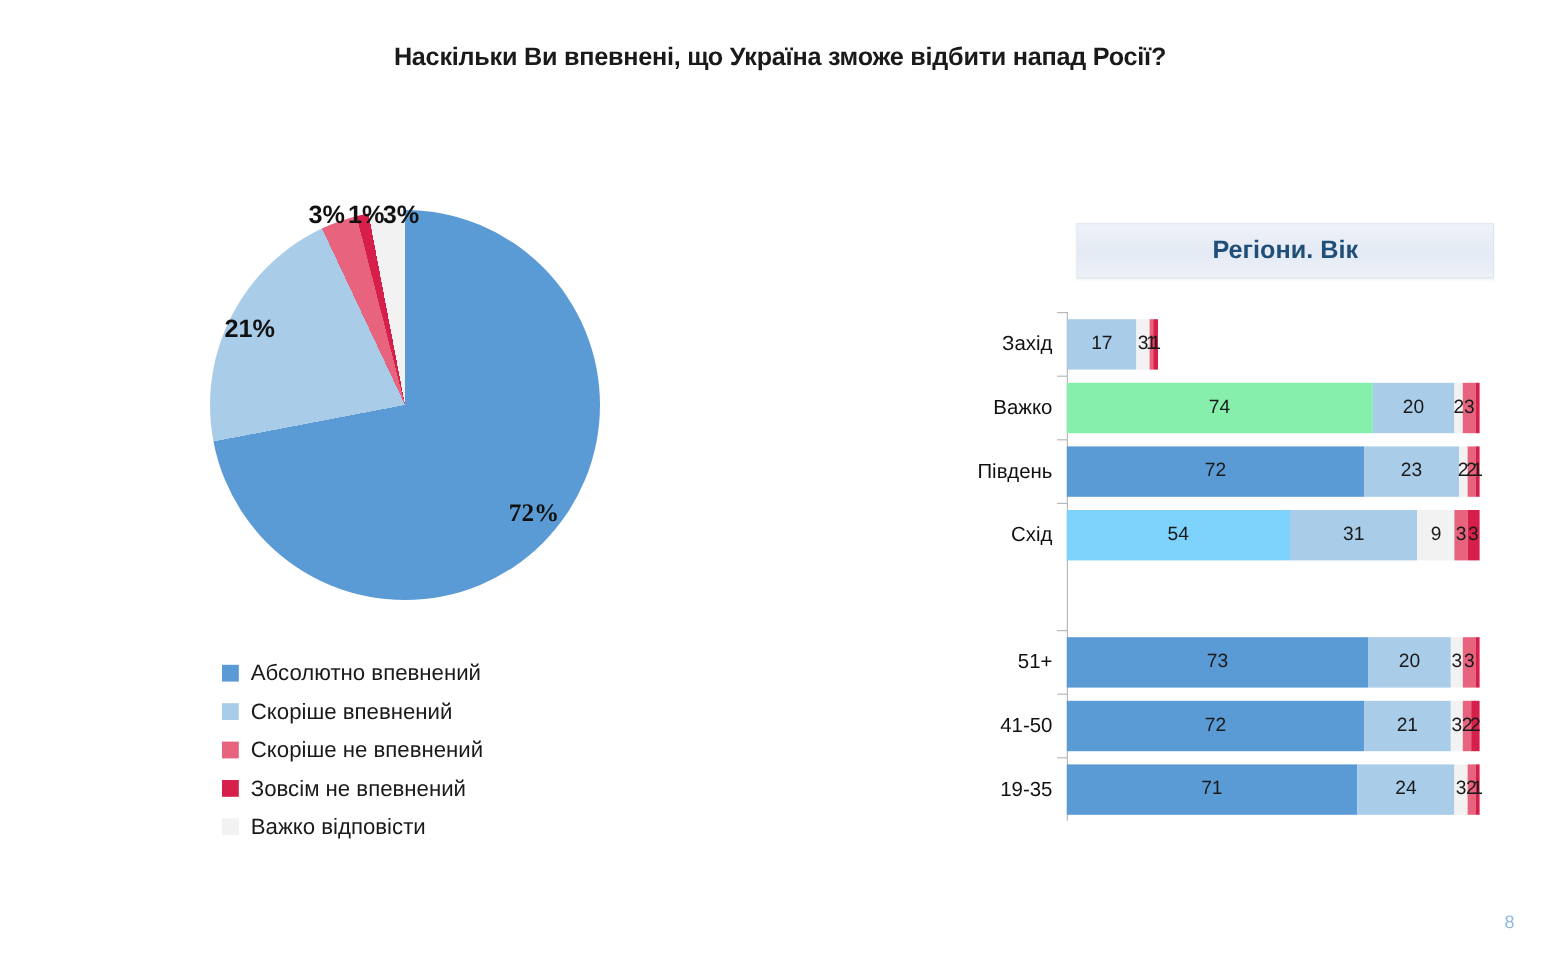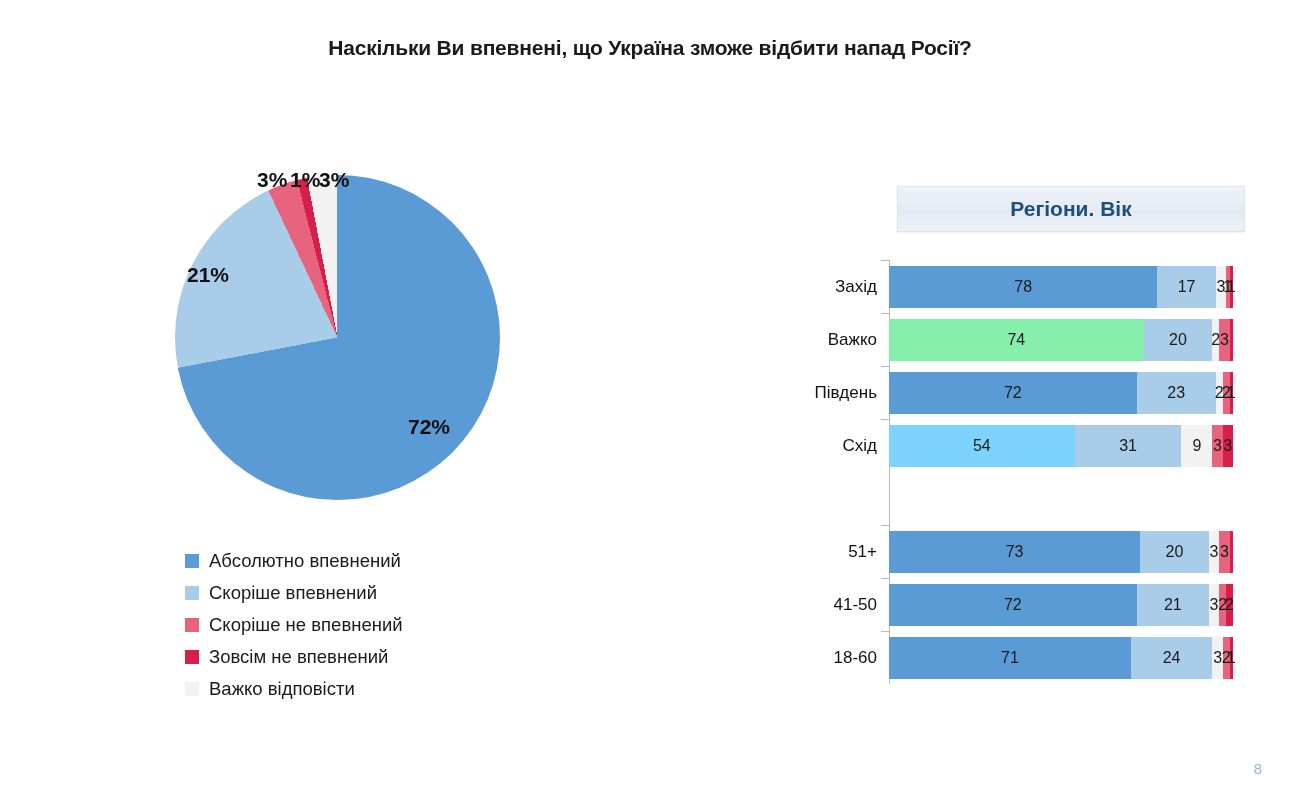--- a/index.html
+++ b/index.html
@@ -44,21 +44,21 @@
     height: 325px;
     border-radius: 50%;
   }
   .pie-label {
     position: absolute;
     font-size: 21px;
     font-weight: bold;
     color: #111;
     white-space: nowrap;
   }
-  #pie-label-0 { left: 288px; top: 265px; }      
+  #pie-label-0 { left: 304px; top: 265px; font-family: Liberation Serif, serif; }      
   #pie-label-1 { left: 67px;  top: 113px; }      
   #pie-label-2 { left: 137px; top: 18px;  }      
   #pie-label-3 { left: 170px; top: 18px;  }      
   #pie-label-4 { left: 199px; top: 18px;  }      
 
   
   #pie-legend {
     position: absolute;
     left: 65px;
     top: 395px;
@@ -210,23 +210,20 @@
 </div>
 
 <div id="bar-panel">
   <div id="bar-panel-header">Регіони. Вік</div>
   <div id="bars-area">
       <div class="bar-row">
         <div class="bar-cat">Захід</div>
         <div class="axis-line"></div>
         <div class="axis-tick" style="top: 0px;"></div>
         <div class="bar-track">
-          <div class="seg" style="width: 78%; background: rgb(91, 155, 213);">
-            <span class="seg-val">78</span>
-          </div>
           <div class="seg" style="width: 17%; background: rgb(169, 204, 233);">
             <span class="seg-val">17</span>
           </div>
           <div class="seg" style="width: 3%; background: rgb(242, 242, 242);">
             <span class="seg-val">3</span>
           </div>
           <div class="seg" style="width: 1%; background: rgb(232, 99, 126);">
             <span class="seg-val">1</span>
           </div>
           <div class="seg" style="width: 1%; background: rgb(214, 31, 74);">
@@ -339,21 +336,21 @@
           </div>
           <div class="seg" style="width: 2%; background: rgb(232, 99, 126);">
             <span class="seg-val">2</span>
           </div>
           <div class="seg" style="width: 2%; background: rgb(214, 31, 74);">
             <span class="seg-val" style="color: rgb(26, 26, 26);">2</span>
           </div>
         </div>
       </div>
       <div class="bar-row">
-        <div class="bar-cat">18-60</div>
+        <div class="bar-cat">19-35</div>
         <div class="axis-line"></div>
         <div class="axis-tick" style="top: 0px;"></div>
         <div class="bar-track">
           <div class="seg" style="width: 71%; background: rgb(91, 155, 213);">
             <span class="seg-val">71</span>
           </div>
           <div class="seg" style="width: 24%; background: rgb(169, 204, 233);">
             <span class="seg-val">24</span>
           </div>
           <div class="seg" style="width: 3%; background: rgb(242, 242, 242);">

